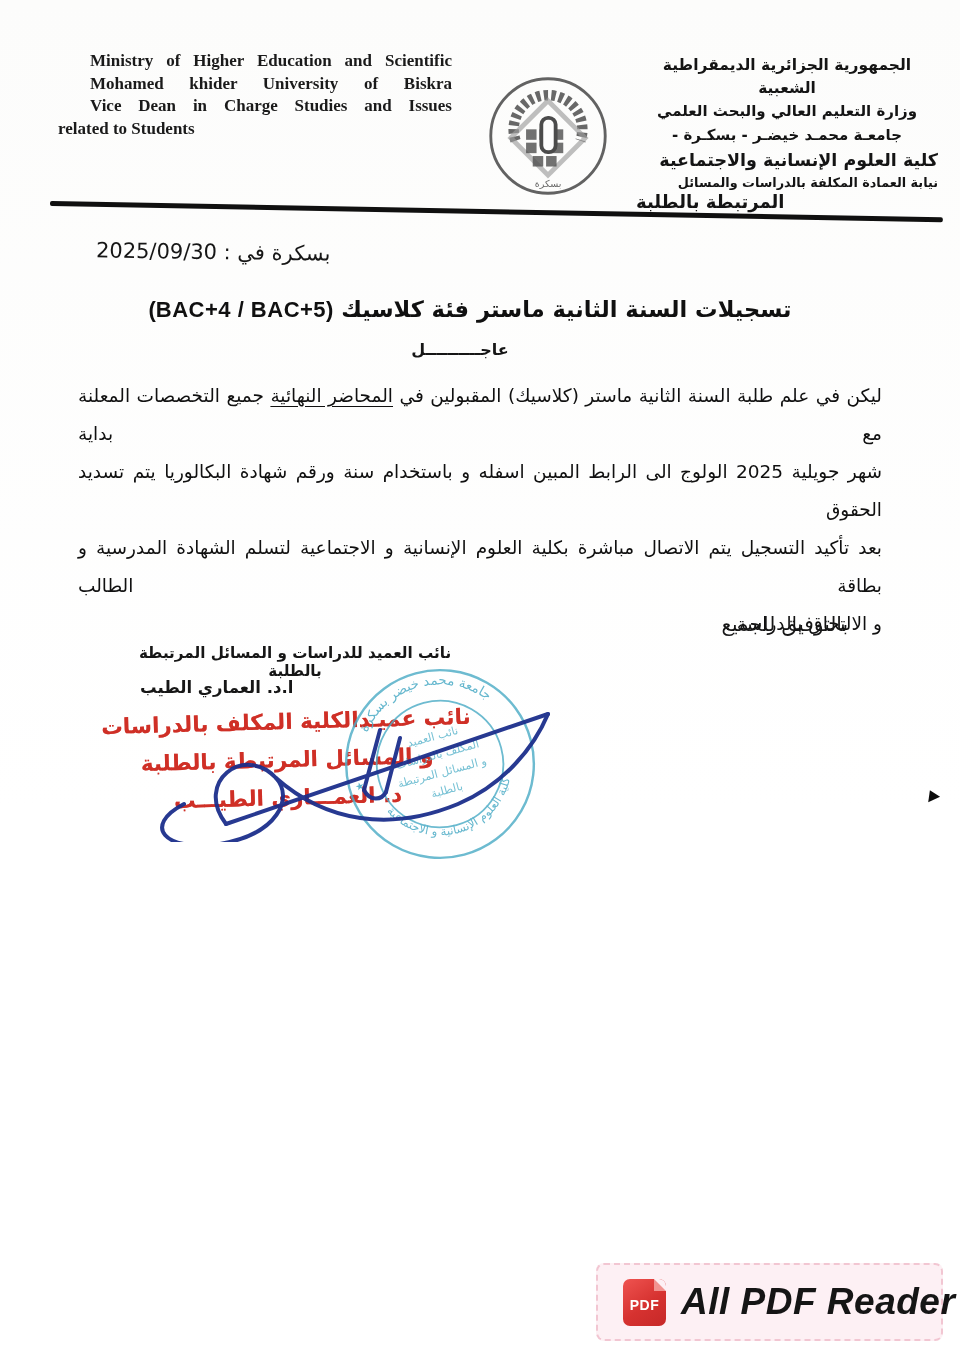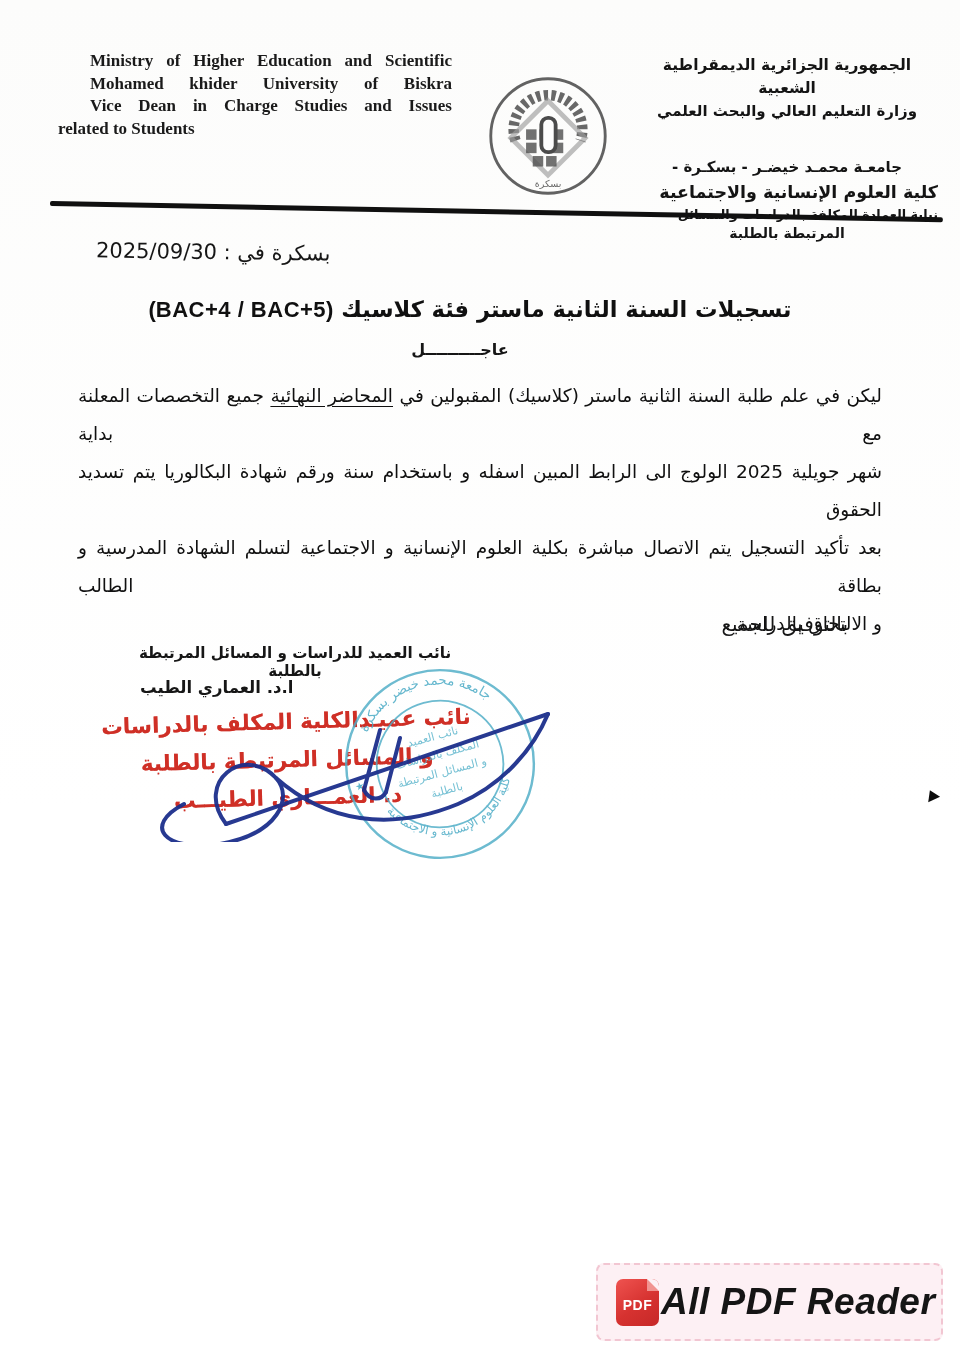--- a/index.html
+++ b/index.html
@@ -24,24 +24,24 @@
   .seal{position:absolute;left:486px;top:74px;width:124px;height:124px;opacity:.88;}
 
   .ar-header{
     position:absolute;right:22px;top:54px;width:302px;
     direction:rtl;text-align:center;
     font-family:"DejaVu Sans", sans-serif;
     font-weight:bold;color:#141414;
   }
   .ar-header .l1{font-size:15.5px;line-height:23px;}
   .ar-header .l2{font-size:15px;line-height:23px;}
-  .ar-header .l3{font-size:15px;line-height:24px;letter-spacing:.5px;margin-top:32px;}
+  .ar-header .l3{font-size:15px;line-height:24px;letter-spacing:.5px;}
   .ar-header .l4{font-size:17.5px;line-height:26px;text-align:right;}
   .ar-header .l5{font-size:12.8px;line-height:19px;text-align:right;}
-  .ar-header .l6{font-size:14px;line-height:19px;text-align:center;}
+  .ar-header .l6{font-size:18px;line-height:19px;text-align:left;}
 
   .divider{
     position:absolute;left:50px;top:201px;width:893px;height:5px;
     background:#101010;transform:rotate(1.05deg);transform-origin:left center;
     border-radius:2px;
   }
 
   
   .date-line{
     position:absolute;left:96px;top:240px;direction:rtl;
@@ -101,21 +101,21 @@
   .cursor-mark{
     position:absolute;left:929px;top:791px;width:0;height:0;
     border-left:11px solid #0c0c0c;border-top:5px solid transparent;border-bottom:7px solid transparent;
     transform:rotate(8deg);
   }
 
   
   .wm-badge{
     position:absolute;left:596px;top:1263px;width:347px;height:78px;
     box-sizing:border-box;border-radius:8px;
-    display:flex;align-items:center;gap:2px;padding-left:18px;
+    display:flex;align-items:center;gap:15px;padding-left:25px;
     cursor:pointer;
   }
   .pdf-icon{
     position:relative;width:43px;height:47px;border-radius:7px;
     background:linear-gradient(145deg,#ef5350 0%,#d63230 55%,#c62828 100%);
     overflow:hidden;flex:0 0 auto;
     display:flex;align-items:center;justify-content:center;
   }
   .pdf-icon::before{
     content:"";position:absolute;top:0;right:0;width:0;height:0;

